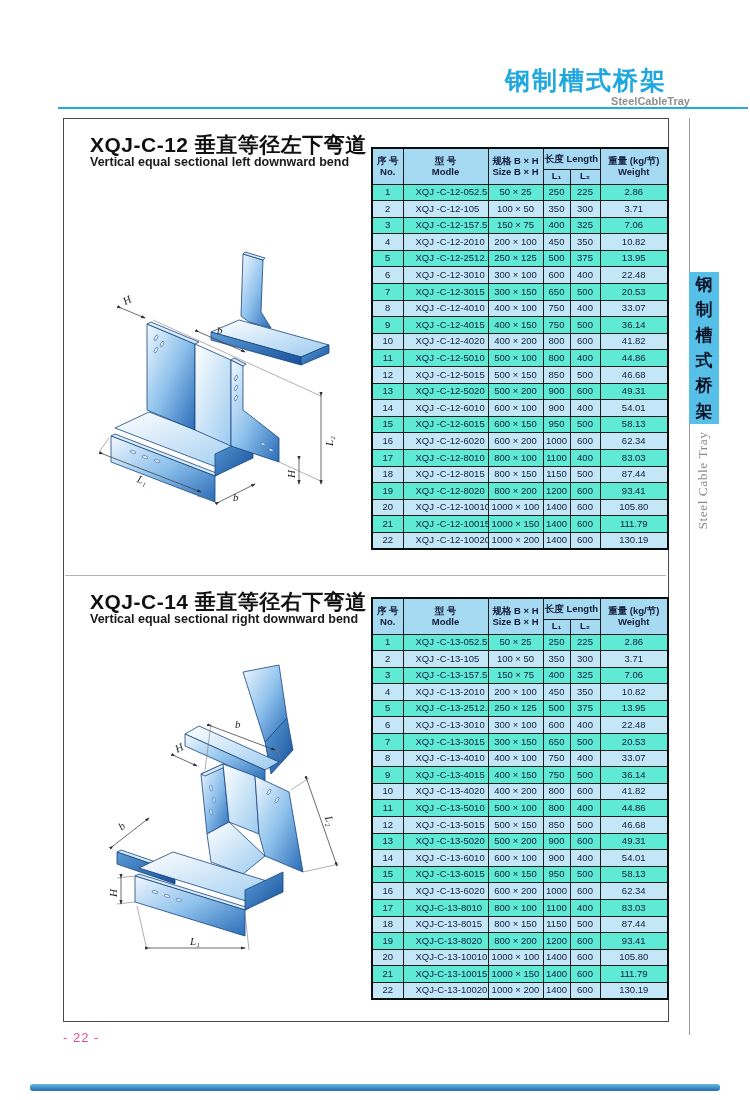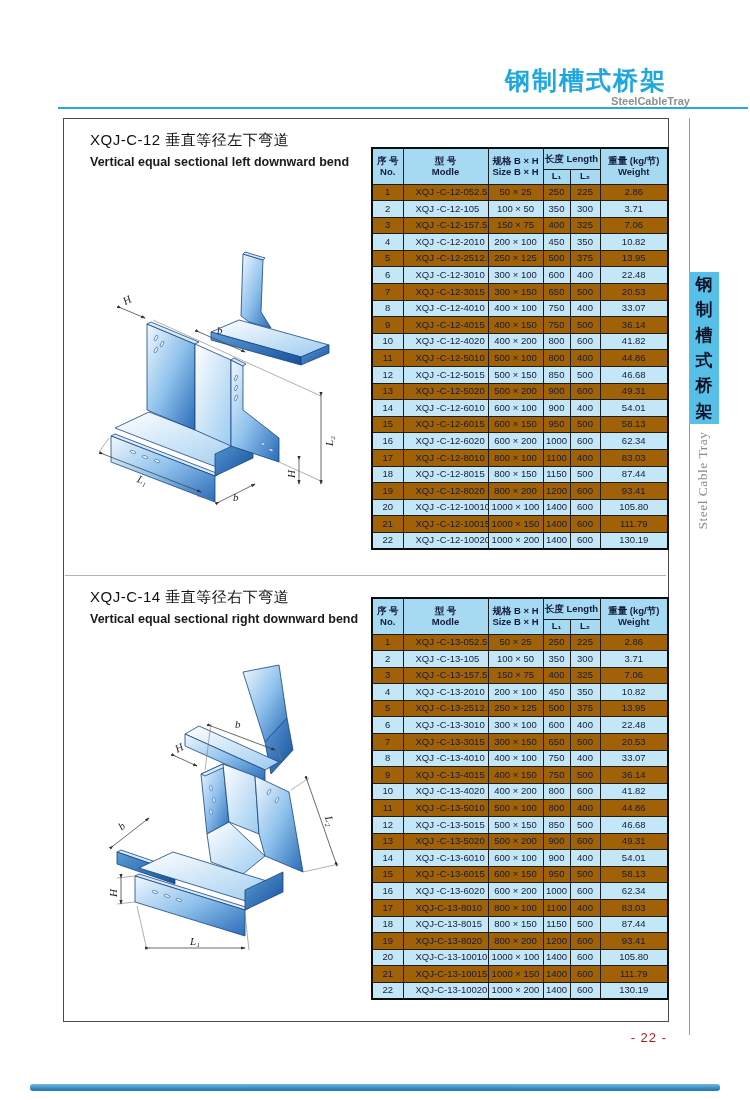--- a/index.html
+++ b/index.html
@@ -31,27 +31,27 @@
     display:flex;flex-direction:column;align-items:center;justify-content:space-around;
     font-size:17px;color:#0d1226;font-weight:bold;
   }
   .side-en{
     left:646px;top:472px;width:114px;height:17px;transform:rotate(-90deg);
     font-family:"Liberation Serif","DejaVu Serif",serif;font-size:13.5px;color:#8a8a8a;
     text-align:center;letter-spacing:0.5px;white-space:nowrap;
   }
 
   
-  .sec-title{left:90px;font-size:15px;font-weight:normal;color:#111;letter-spacing:0.5px;}
+  .sec-title{left:90px;font-size:21px;font-weight:bold;color:#111;letter-spacing:0.5px;}
   .sec-subtitle{left:90px;font-size:12.5px;font-weight:bold;color:#1a1a1a;}
 
   
   table.spec{
     position:absolute;left:371px;width:296px;border-collapse:collapse;table-layout:fixed;
-    font-size:9.5px;color:#141a3a;background:#a16207;border:2px solid #0d0d0d;
+    font-size:9.5px;color:#141a3a;background:#5eead4;border:2px solid #0d0d0d;
   }
   table.spec th,table.spec td{
     border:1px solid #1c1c1c;padding:0;text-align:center;
     line-height:1.1;white-space:nowrap;overflow:hidden;
   }
   table.spec thead th{background:#a6daf2;font-weight:bold;}
   table.spec thead tr.h1{height:21px;}
   table.spec thead tr.h2{height:15px;}
   table.spec tbody tr{height:16.6px;}
   table.spec tbody tr:nth-child(even){background:#c4e7f7;}
@@ -62,21 +62,21 @@
   svg .dim{stroke:#444;stroke-width:0.8;fill:none;}
   svg .guide{stroke:#7a7a7a;stroke-width:0.6;fill:none;}
   svg .part{stroke:#16457e;stroke-width:0.8;}
   svg .slot{fill:#f2f9ff;stroke:#2a5fa5;stroke-width:0.6;}
   svg text.dl{
     font-family:"Liberation Serif","DejaVu Serif",serif;font-style:italic;
     font-size:11px;fill:#1c1c1c;
   }
 
   
-  .page-num{left:63px;top:1030px;width:604px;text-align:right;font-size:13px;color:#b91c1c;letter-spacing:1px;}
+  .page-num{left:63px;top:1030px;width:604px;text-align:left;font-size:13px;color:#ec4899;letter-spacing:1px;}
   .bottom-bar{left:30px;top:1084px;width:690px;height:7px;border-radius:3px;
     background:linear-gradient(180deg,#6cbae5 0%,#2b7ab6 80%);}
 </style>
 </head>
 <body>
 
 <div class="abs brand-cn">钢制槽式桥架</div>
 <div class="abs brand-en">
   <span>Steel</span>
   <span>Cable</span>

